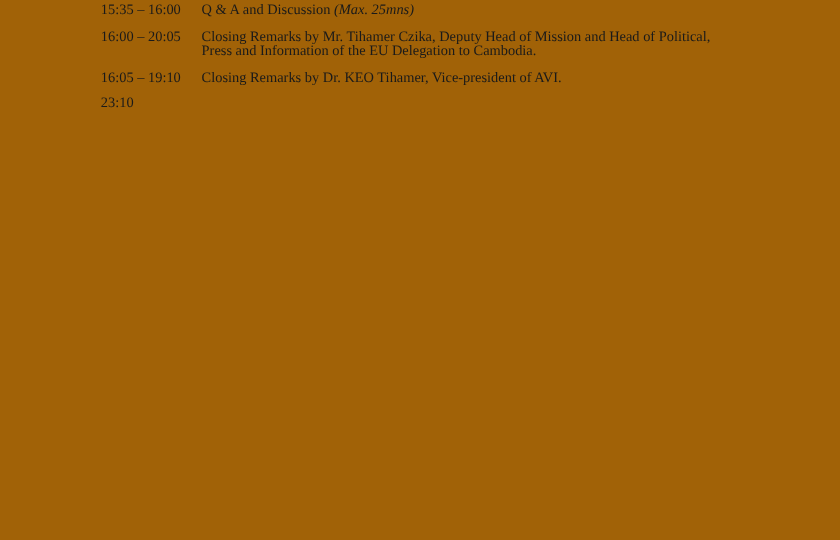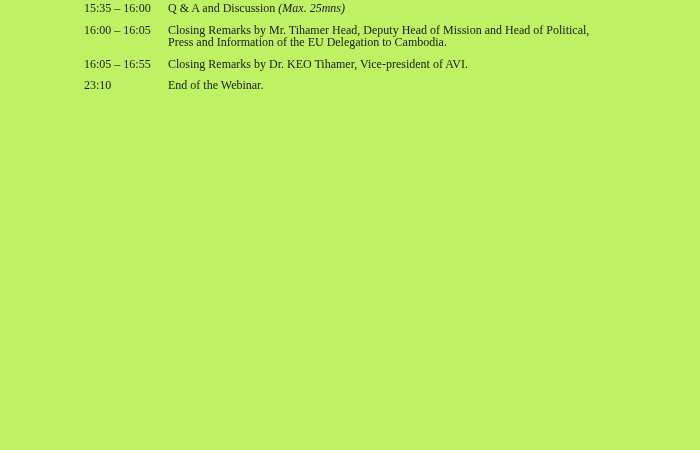--- a/index.html
+++ b/index.html
@@ -10,21 +10,21 @@
     width: 700px;
     height: 450px;
     background: #ffffff;
     overflow: hidden;
     font-family: "Liberation Serif", "DejaVu Serif", serif;
     color: #1a1a1a;
   }
   .page {
     width: 700px;
     height: 450px;
-    background: #bef264;
+    background: #a16207;
     box-sizing: border-box;
     padding-top: 2px;
     padding-left: 84px;
   }
   .agenda {
     width: 540px;
   }
   .row {
     display: flex;
     align-items: flex-start;
@@ -51,28 +51,27 @@
 
 <div class="page">
   <div class="agenda">
 
     <div class="row">
       <div class="time">15:35 – 16:00</div>
       <div class="desc"><span>Q &amp; A and Discussion </span><span class="it">(Max. 25mns)</span></div>
     </div>
 
     <div class="row">
-      <div class="time">16:00 – 16:05</div>
-      <div class="desc"><span class="b">Closing Remarks</span><span> by </span><span class="b">Mr. Tihamer Head</span><span>, Deputy Head of Mission and Head of Political, Press and Information of the EU Delegation to Cambodia.</span></div>
+      <div class="time">16:00 – 20:05</div>
+      <div class="desc"><span class="b">Closing Remarks</span><span> by </span><span class="b">Mr. Tihamer Czika</span><span>, Deputy Head of Mission and Head of Political, Press and Information of the EU Delegation to Cambodia.</span></div>
     </div>
 
     <div class="row">
-      <div class="time">16:05 – 16:55</div>
+      <div class="time">16:05 – 19:10</div>
       <div class="desc"><span class="b">Closing Remarks</span><span> by </span><span class="b">Dr. KEO Tihamer</span><span>, Vice-president of AVI.</span></div>
     </div>
 
     <div class="row">
       <div class="time">23:10</div>
-      <div class="desc"><span>End of the Webinar.</span></div>
     </div>
 
   </div>
 </div>
 
 </body></html>

